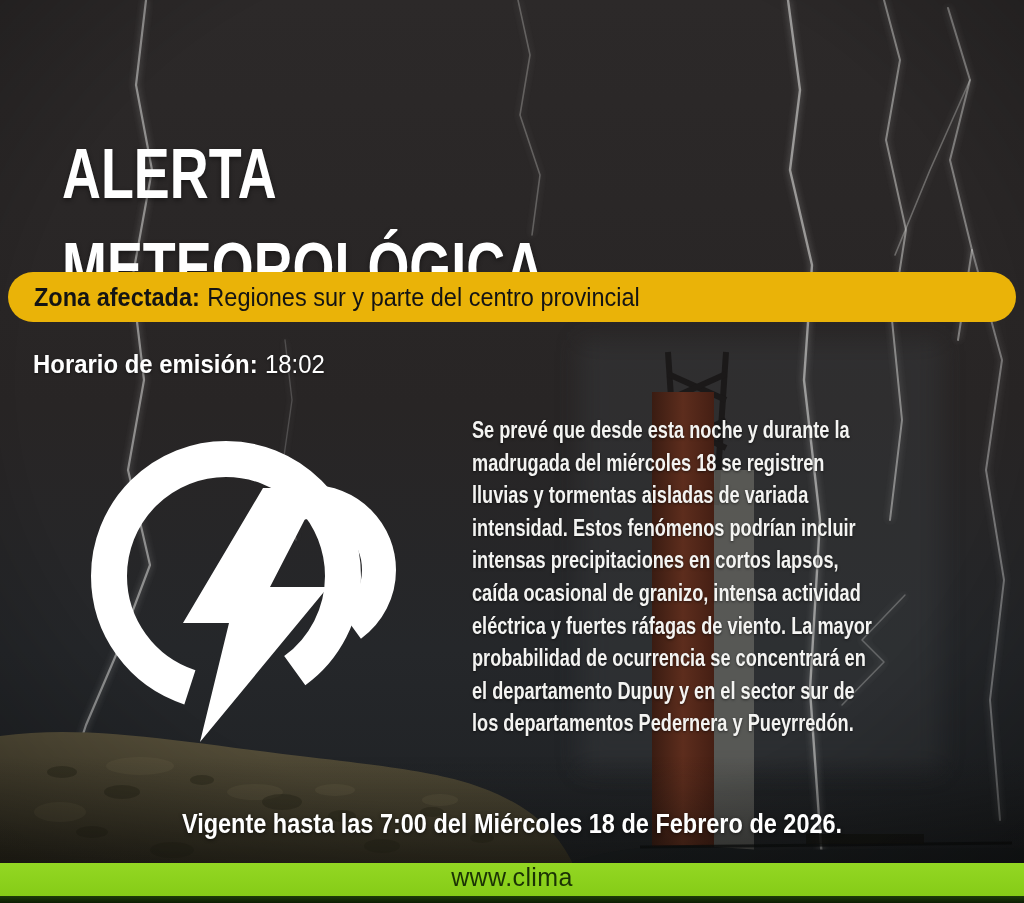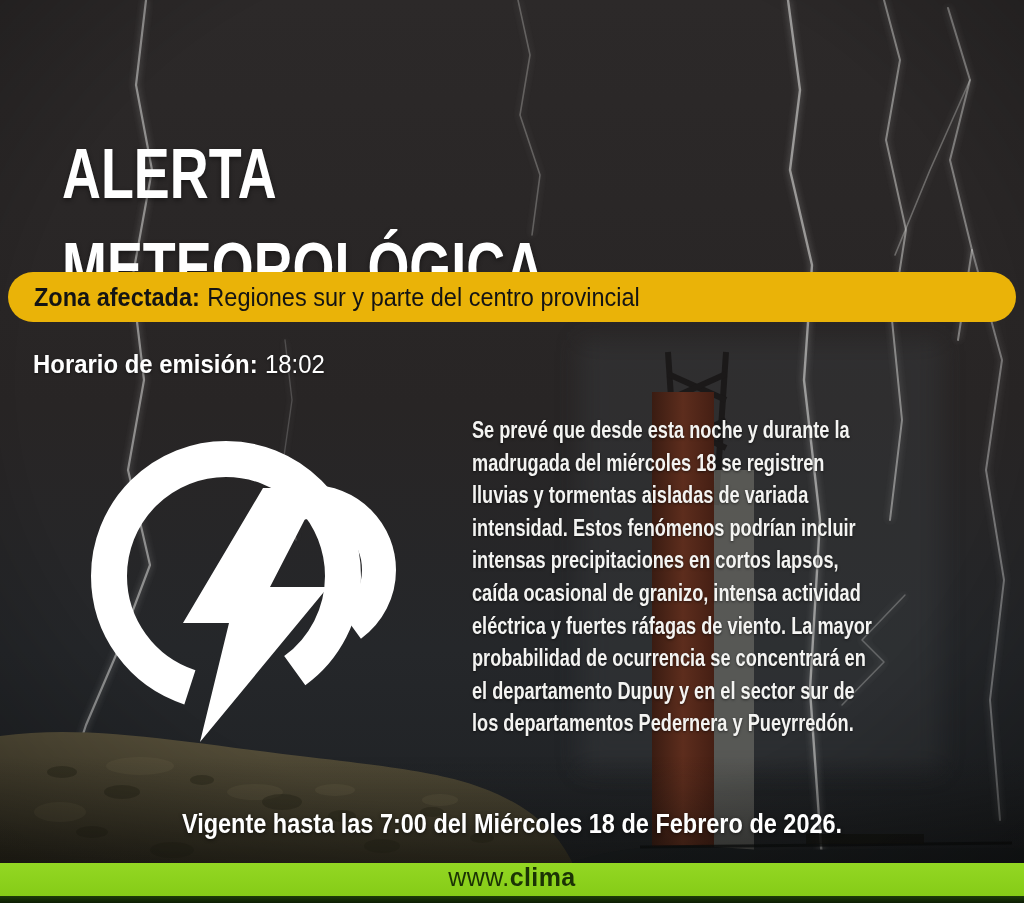--- a/index.html
+++ b/index.html
@@ -54,21 +54,21 @@
     transform:scaleX(0.87);transform-origin:center top;
     white-space:nowrap;text-shadow:0 1px 4px rgba(0,0,0,.6);
   }
 
   .footer-bar{
     position:absolute;left:0;top:863px;width:1024px;height:33px;
     background:linear-gradient(#93d723,#86cc17);
     display:flex;align-items:flex-start;justify-content:center;
     font-size:25px;letter-spacing:.4px;color:#1b3305;white-space:nowrap;
   }
-  .footer-bar b{font-weight:bold;}
+  .footer-bar b{font-weight:normal;}
   .bottom-strip{
     position:absolute;left:0;top:896px;width:1024px;height:7px;
     background:linear-gradient(#1e3c09,#0c1c04);
   }
 </style>
 </head>
 <body>
 
 <div class="poster">
 

